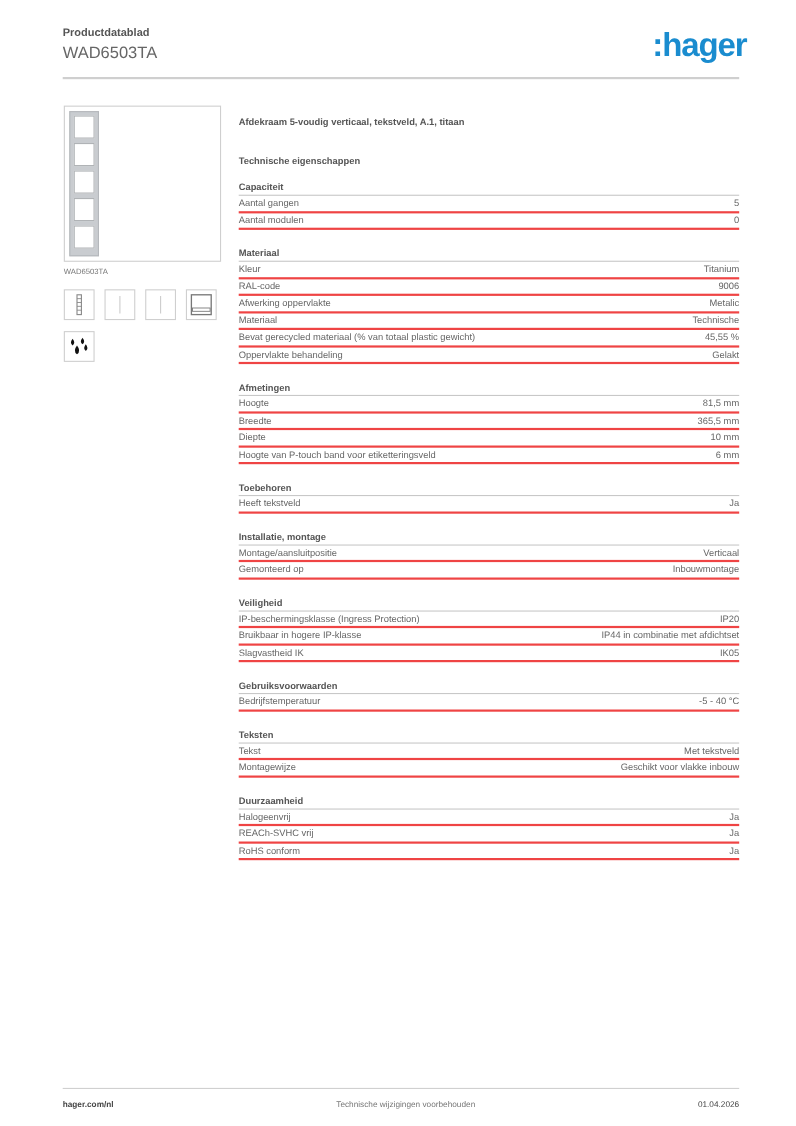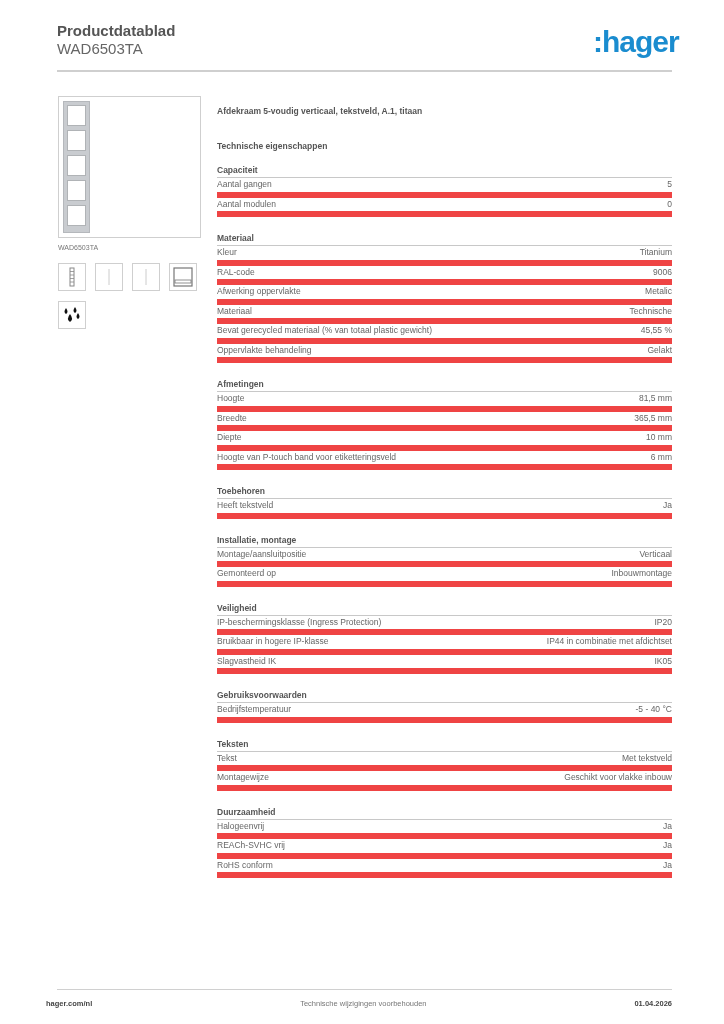--- a/index.html
+++ b/index.html
@@ -1,21 +1,21 @@
 <!DOCTYPE html>
 <html><head>
   <meta charset="utf-8">
   <style>
     html, body { margin: 0; padding: 0; background: #ffffff; }
     body {
       width: 724px; height: 1024px; position: relative; overflow: hidden;
       font-family: "Liberation Sans", sans-serif; color: #555;
     }
     .header { position: absolute; left: 57px; top: 22px; }
-    .header .title { font-size: 15px; font-weight: bold; color: #555; line-height: 18px; }
+    .header .title { font-size: 10px; font-weight: bold; color: #555; line-height: 18px; }
     .header .subtitle { font-size: 15px; color: #666; line-height: 18px; }
     .logo {
       position: absolute; left: 593px; top: 27px; font-size: 30px; font-weight: bold;
       color: #1a8ccf; letter-spacing: -1px; line-height: 30px;
     }
     .header-rule { position: absolute; left: 57px; right: 52px; top: 70px; height: 2px; background: #cfcfcf; }
 
     .image-box {
       position: absolute; left: 58px; top: 96px; width: 143px; height: 142px;
       border: 1px solid #cfcfcf; box-sizing: border-box;
@@ -42,29 +42,29 @@
     .product-desc { font-size: 8.5px; font-weight: bold; color: #555; line-height: 12px; margin-top: 12px; }
     .tech-title { font-size: 8.5px; font-weight: bold; color: #555; margin-top: 23px; line-height: 12px; }
     .section { margin-top: 15px; }
     .section:first-of-type { margin-top: 12px; }
     .section-title {
       font-size: 8.5px; font-weight: bold; color: #555; line-height: 12px;
       border-bottom: 1px solid #c8c8c8; padding-bottom: 1px;
     }
     .row {
       display: flex; justify-content: space-between; font-size: 8.5px; color: #666;
-      line-height: 13.5px; border-bottom: 6px solid #ef4444;
+      line-height: 13.5px; border-bottom: 2px solid #ef4444;
     }
     .row .val { text-align: right; }
 
     .footer-rule { position: absolute; left: 57px; right: 52px; top: 989px; height: 1px; background: #d0d0d0; }
-    .footer { position: absolute; left: 46px; right: 52px; top: 999px; font-size: 7.5px; display: flex; justify-content: space-between; }
+    .footer { position: absolute; left: 57px; right: 52px; top: 999px; font-size: 7.5px; display: flex; justify-content: space-between; }
     .footer .left { font-weight: bold; color: #444; }
     .footer .center { color: #777; }
-    .footer .right { font-weight: bold; color: #444; }
+    .footer .right { font-weight: normal; color: #444; }
   </style>
 </head>
 <body>
 
 <div class="header">
   <div class="title">Productdatablad</div>
   <div class="subtitle">WAD6503TA</div>
 </div>
 <div class="logo">:hager</div>
 <div class="header-rule"></div>

